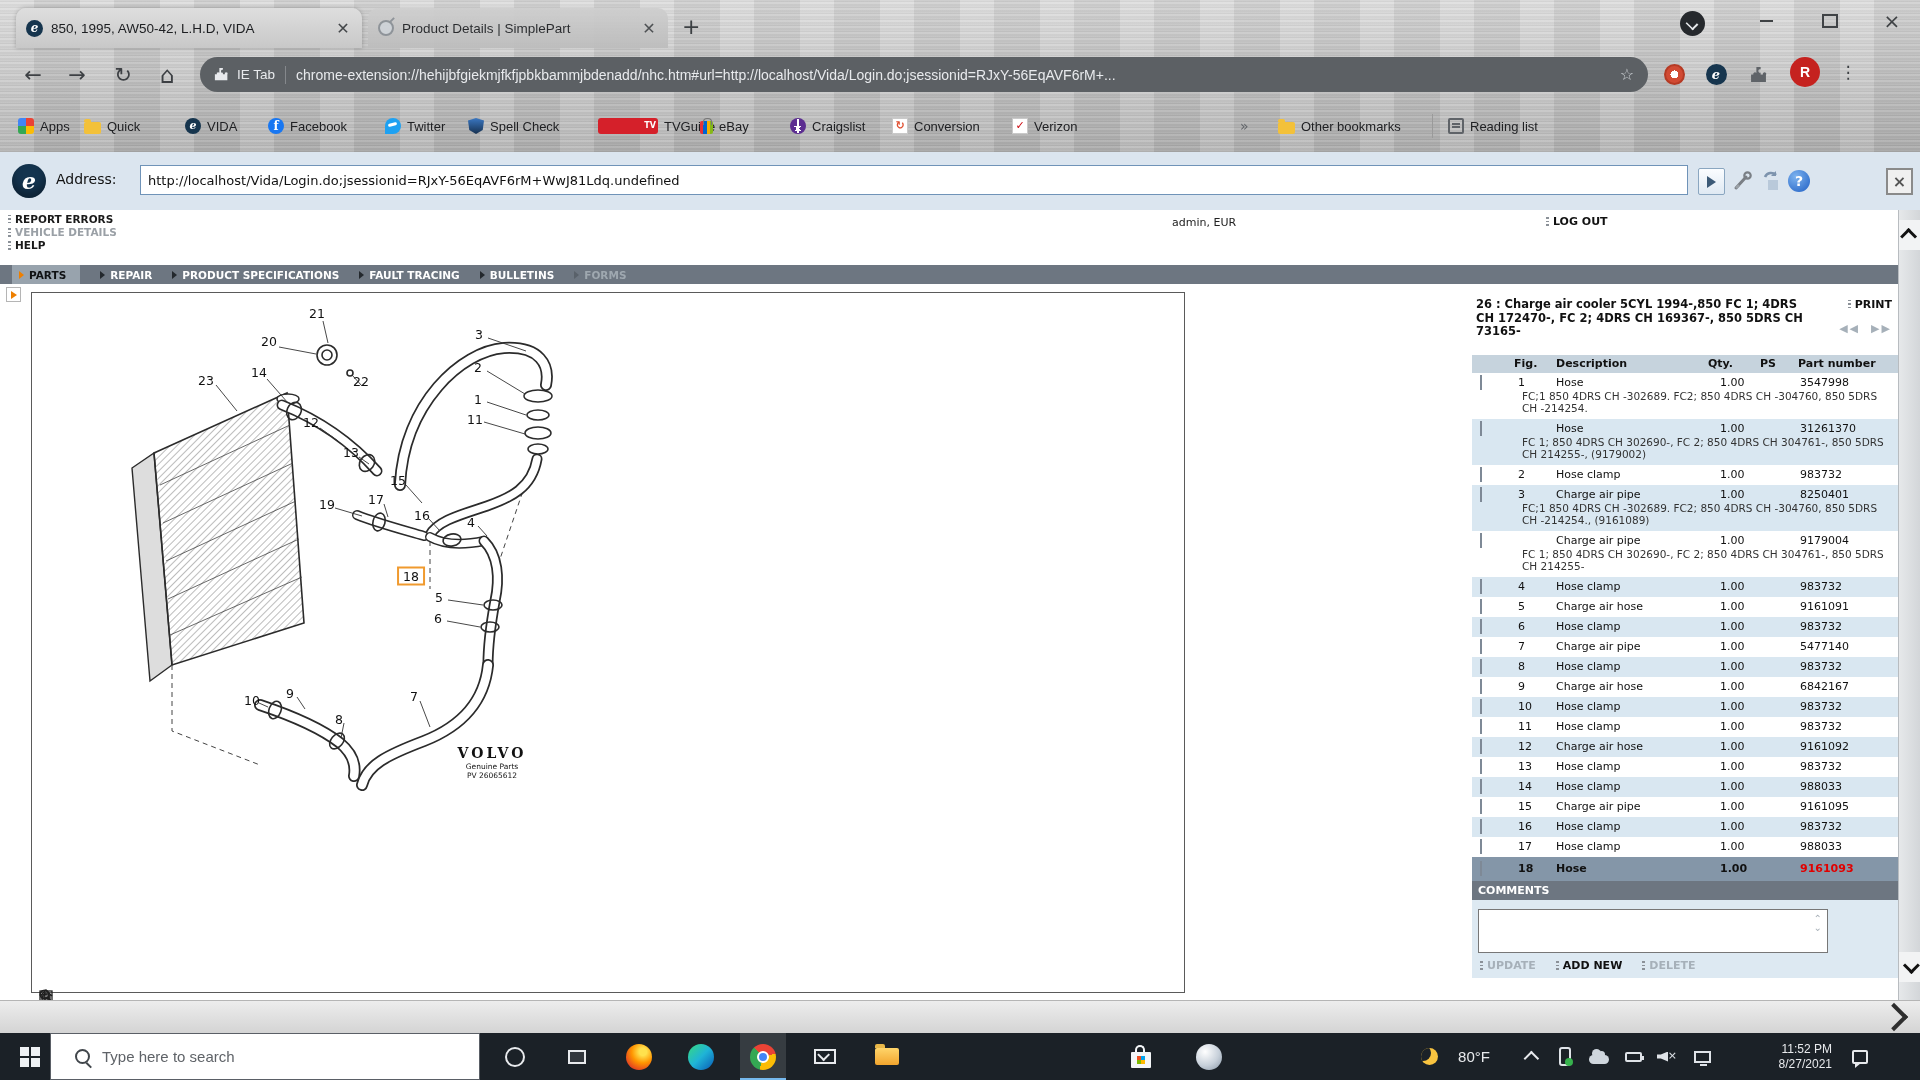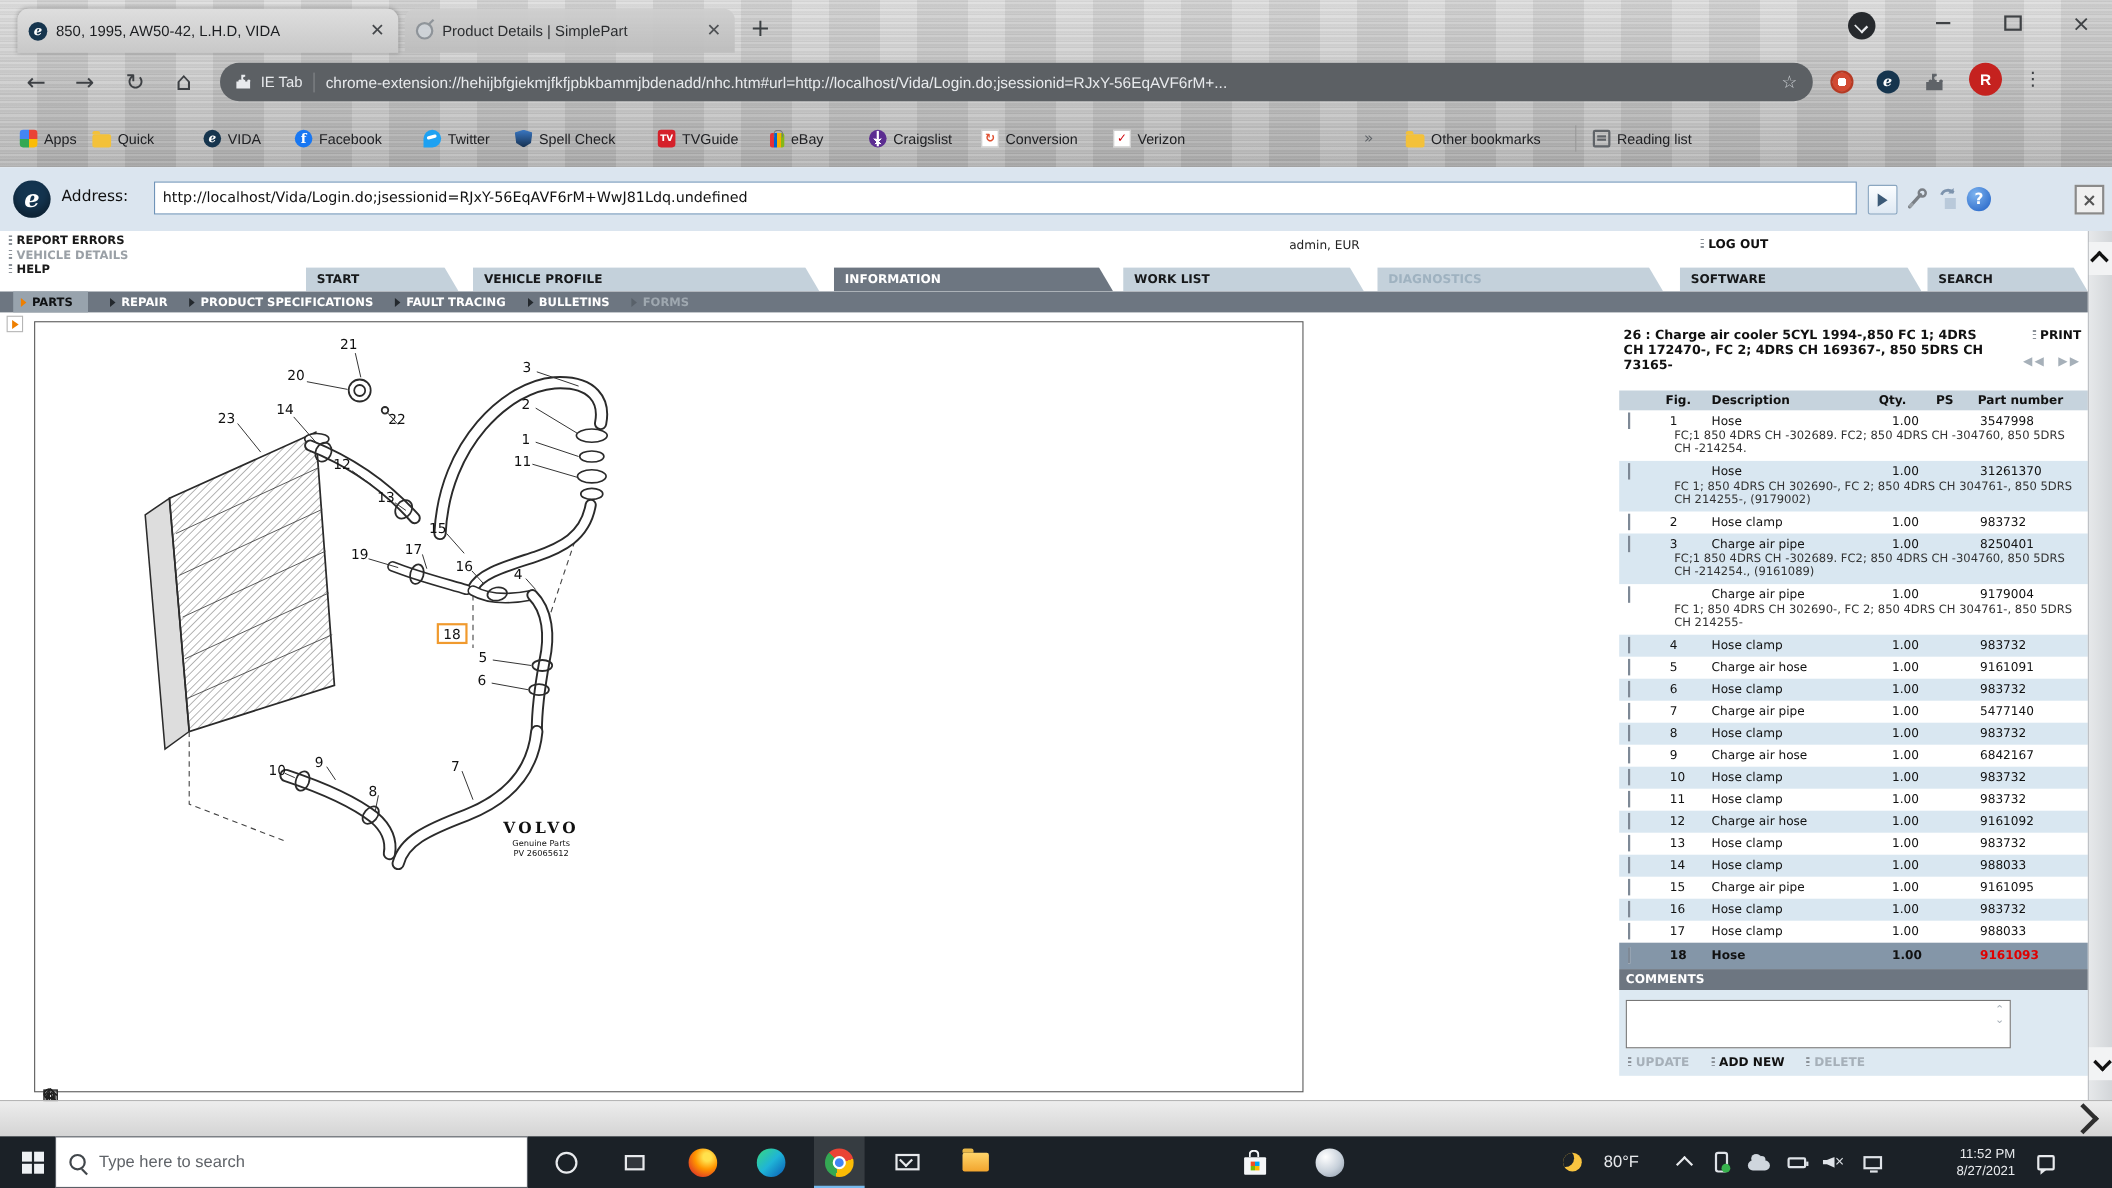--- a/index.html
+++ b/index.html
@@ -56,21 +56,21 @@
     font-family:"Liberation Sans",sans-serif;font-size:13px;color:#202124;}
   .bi{width:16px;height:16px;flex:0 0 auto;display:inline-block;position:relative;}
   .bi-apps{background:conic-gradient(#ea4335 0 25%,#fbbc05 0 50%,#34a853 0 75%,#4285f4 0 100%);border-radius:3px;}
   .bi-folder{width:17px;height:12px;background:#f3c13a;border-radius:2px;margin-top:3px;}
   .bi-folder:before{content:"";position:absolute;left:0;top:-3px;width:7px;height:3px;background:#f3c13a;border-radius:2px 2px 0 0;}
   .bi-ietab{border-radius:50%;background:#16354e;color:#fff;text-align:center;font:bold italic 11px/16px "DejaVu Serif",serif;}
   .bi-fb{border-radius:50%;background:#1877f2;color:#fff;text-align:center;font:bold 12px/16px "DejaVu Serif",serif;}
   .bi-tw{border-radius:50% 50% 50% 0;background:#1da1f2;}
   .bi-tw:after{content:"";position:absolute;left:3px;top:5px;width:9px;height:3px;background:#fff;border-radius:2px;transform:rotate(-15deg);}
   .bi-shield{background:linear-gradient(#3a77c2,#16304f);clip-path:polygon(50% 0,100% 15%,92% 75%,50% 100%,8% 75%,0 15%);}
-  .bi-tv{background:#d5202a;border-radius:3px;color:#fff;text-align:center;font:bold 8px/16px "DejaVu Sans",sans-serif;}
+  .bi-tv{background:#d5202a;border-radius:3px;color:#fff;text-align:center;font:bold 8px/16px "DejaVu Sans",sans-serif;padding-left:44px;}
   .bi-ebay{width:13px;height:13px;margin-top:3px;background:linear-gradient(90deg,#e53238 0 25%,#0064d2 25% 50%,#f5af02 50% 75%,#86b817 75% 100%);border-radius:2px;}
   .bi-ebay:before{content:"";position:absolute;left:3px;top:-3px;width:7px;height:6px;border:1.5px solid #777;border-bottom:none;border-radius:4px 4px 0 0;}
   .bi-peace{border-radius:50%;background:#5c2d91;}
   .bi-peace:before{content:"";position:absolute;left:7px;top:1px;width:2px;height:14px;background:#fff;}
   .bi-peace:after{content:"";position:absolute;left:3px;top:8px;width:10px;height:5px;
     background:linear-gradient(45deg,transparent 40%,#fff 40% 55%,transparent 55%),linear-gradient(-45deg,transparent 40%,#fff 40% 55%,transparent 55%);}
   .bi-conv{background:#fff;border:1px solid #c9c9c9;box-sizing:border-box;color:#e04e2f;text-align:center;font:bold 11px/14px "DejaVu Sans",sans-serif;}
   .bi-vz{background:#fff;border:1px solid #c9c9c9;box-sizing:border-box;color:#cd040b;text-align:center;font:bold 11px/14px "DejaVu Sans",sans-serif;}
   .bm-chev{position:absolute;left:1240px;top:112px;height:28px;display:flex;align-items:center;color:#5f6368;font-size:14px;}
   .bm-sep{position:absolute;left:1432px;top:114px;width:1px;height:24px;background:#9a9a9a;}
@@ -180,21 +180,21 @@
   .vs-arrow.down i{transform:rotate(225deg) translateY(2px);}
   .hscroll{position:absolute;left:0;top:1000px;width:1920px;height:33px;background:linear-gradient(180deg,#ededed,#d4d4d4);border-top:1px solid #b5b5b5;box-sizing:border-box;}
   .hs-arrow{position:absolute;left:1884px;top:6px;width:16px;height:16px;border-right:4px solid #2e2e2e;border-top:4px solid #2e2e2e;transform:rotate(45deg);}
 
   
   .taskbar{position:absolute;left:0;top:1033px;width:1920px;height:47px;background:#1b2127;}
   .tb-start{position:absolute;left:10px;top:0;width:40px;height:47px;display:flex;align-items:center;justify-content:center;}
   .win-logo{display:grid;grid-template-columns:9px 9px;grid-gap:2px;}
   .win-logo i{width:9px;height:9px;background:#eef1f4;}
   .tb-search{position:absolute;left:50px;top:0;width:430px;height:47px;background:#fff;border:1px solid #5a5f66;box-sizing:border-box;
-    display:flex;align-items:center;padding-left:12px;gap:10px;}
+    display:flex;align-items:center;padding-left:24px;gap:10px;}
   .mag{width:11px;height:11px;border:2px solid #41464b;border-radius:50%;position:relative;flex:0 0 auto;}
   .mag:after{content:"";position:absolute;left:10px;top:11px;width:7px;height:2px;background:#41464b;transform:rotate(45deg);transform-origin:0 0;}
   .tb-search input{border:none;outline:none;font:15px "Liberation Sans",sans-serif;color:#202124;width:360px;background:transparent;}
   .tb-search input::placeholder{color:#5f6368;opacity:1;}
   .task-app{position:absolute;top:0;width:46px;height:47px;display:flex;align-items:center;justify-content:center;}
   .task-app.active{background:rgba(255,255,255,.12);box-shadow:inset 0 -2px 0 #76b9ed;}
   .ic-cortana{width:20px;height:20px;border:2.5px solid #e8eaed;border-radius:50%;box-sizing:border-box;}
   .ic-taskview{width:18px;height:14px;border:2px solid #e8eaed;box-sizing:border-box;position:relative;background:rgba(255,255,255,.1);}
   .ic-firefox{width:26px;height:26px;border-radius:50%;background:radial-gradient(circle at 65% 30%,#ffe14d 0 15%,#ff9500 45%,#e5491f 75%,#b5301a 100%);}
   .ic-edge{width:26px;height:26px;border-radius:50%;background:linear-gradient(135deg,#35d687 5%,#1fb4d7 50%,#0b62b8 95%);}
@@ -373,29 +373,20 @@
 
   <div class="app">
     <div class="util" id="util">
         <span class="u-item"><span class="dots"></span><span>REPORT ERRORS</span></span>
         <span class="u-item dim"><span class="dots"></span><span>VEHICLE DETAILS</span></span>
         <span class="u-item"><span class="dots"></span><span>HELP</span></span>
       </div>
     <span class="user-info">admin, EUR</span>
     <span class="logout"><span class="dots"></span><span>LOG OUT</span></span>
 
-    <div id="vtabs">
-        <div class="vtab ">START</div>
-        <div class="vtab ">VEHICLE PROFILE</div>
-        <div class="vtab active">INFORMATION</div>
-        <div class="vtab ">WORK LIST</div>
-        <div class="vtab disabled">DIAGNOSTICS</div>
-        <div class="vtab ">SOFTWARE</div>
-        <div class="vtab ">SEARCH</div>
-      </div>
     <div class="subnav" id="subnav">
         <span class="sn-item active">
           <i class="tri"></i>
           <span>PARTS</span>
         </span>
         <span class="sn-item ">
           <i class="tri"></i>
           <span>REPAIR</span>
         </span>
         <span class="sn-item ">

